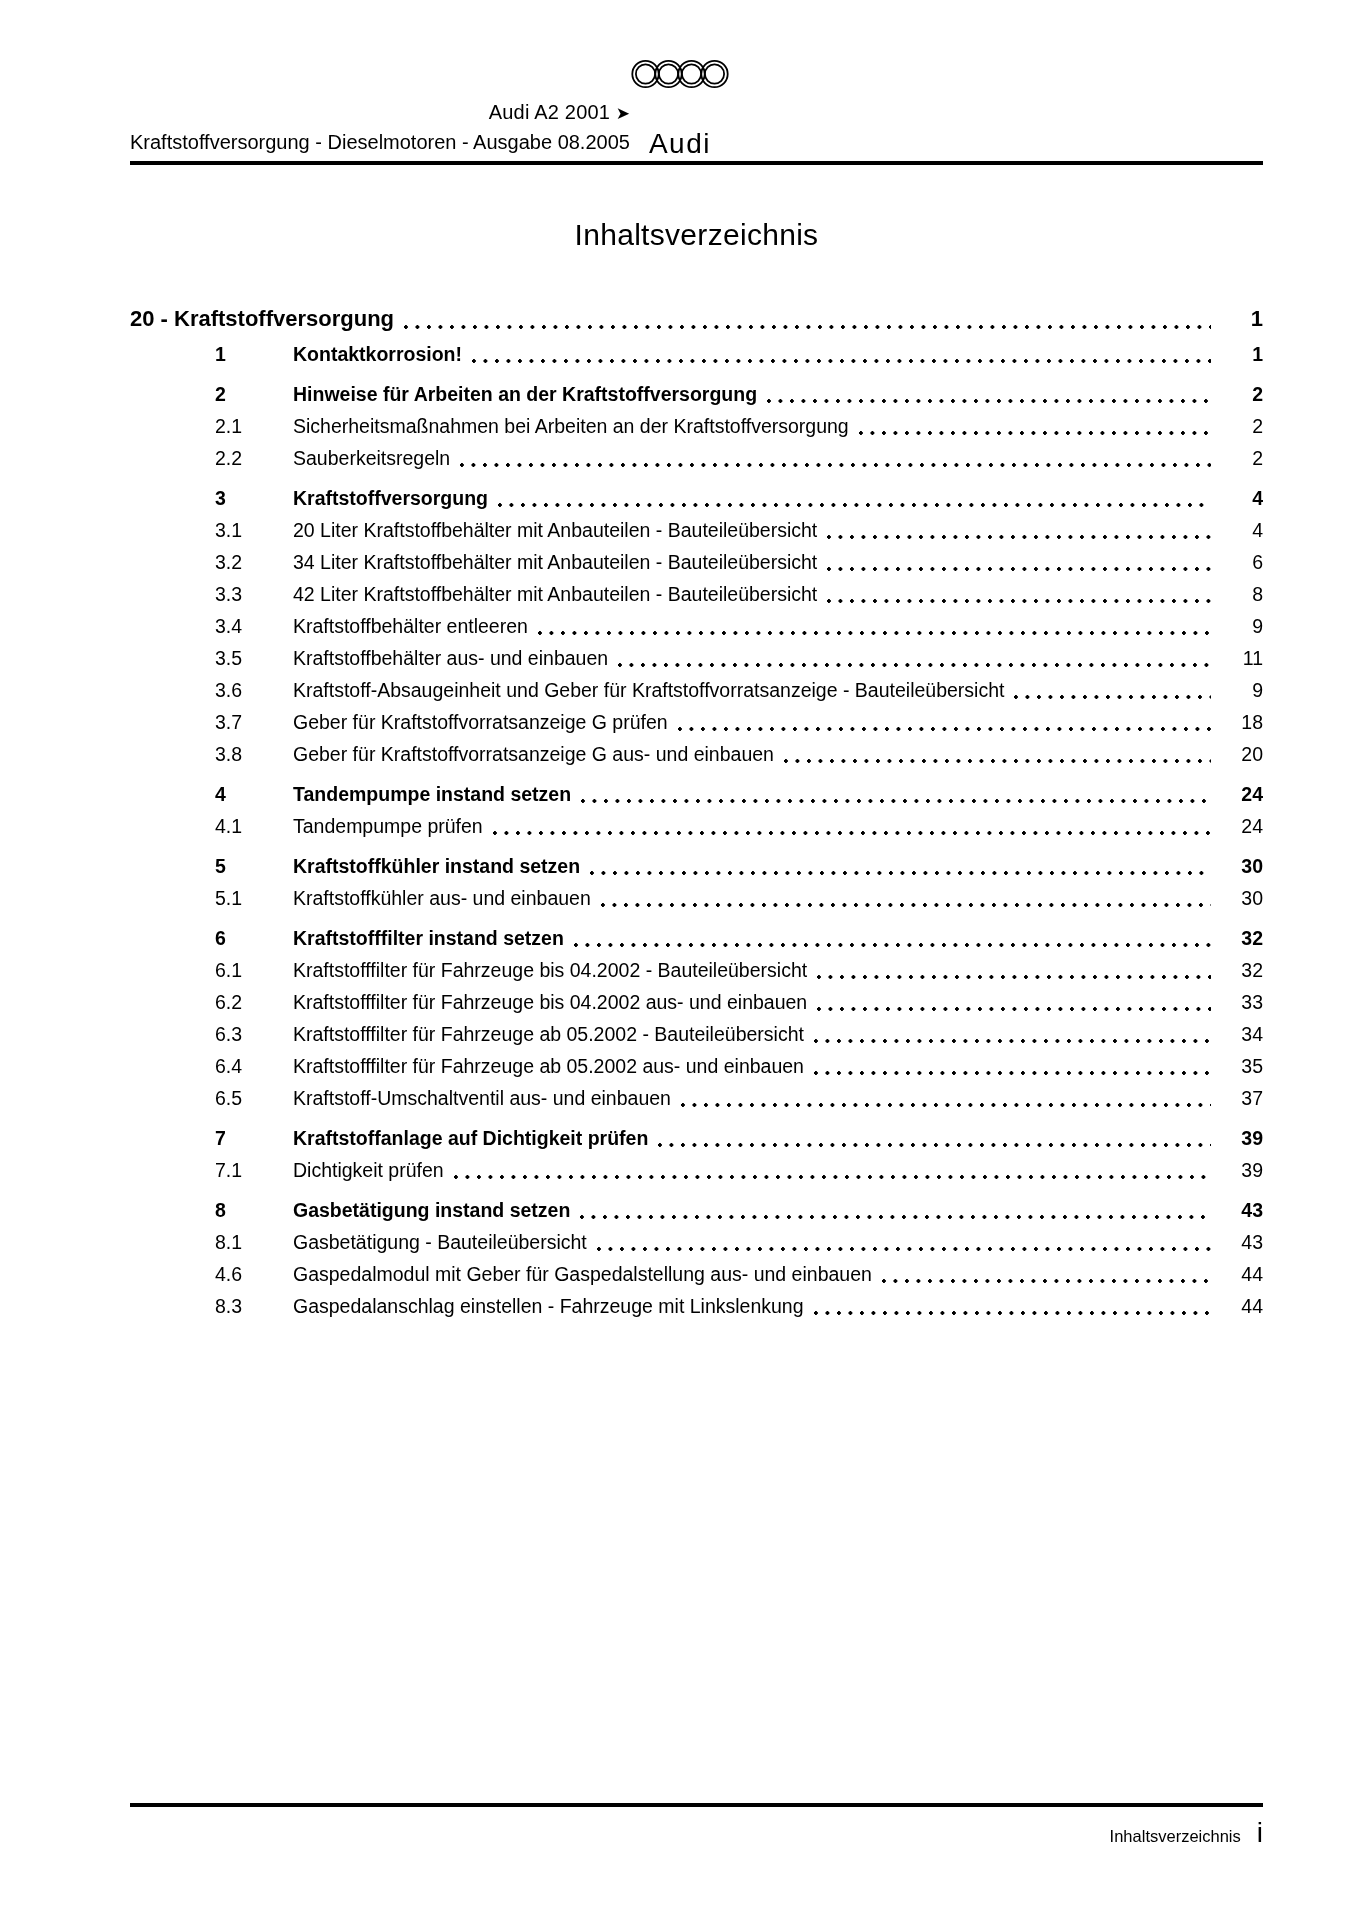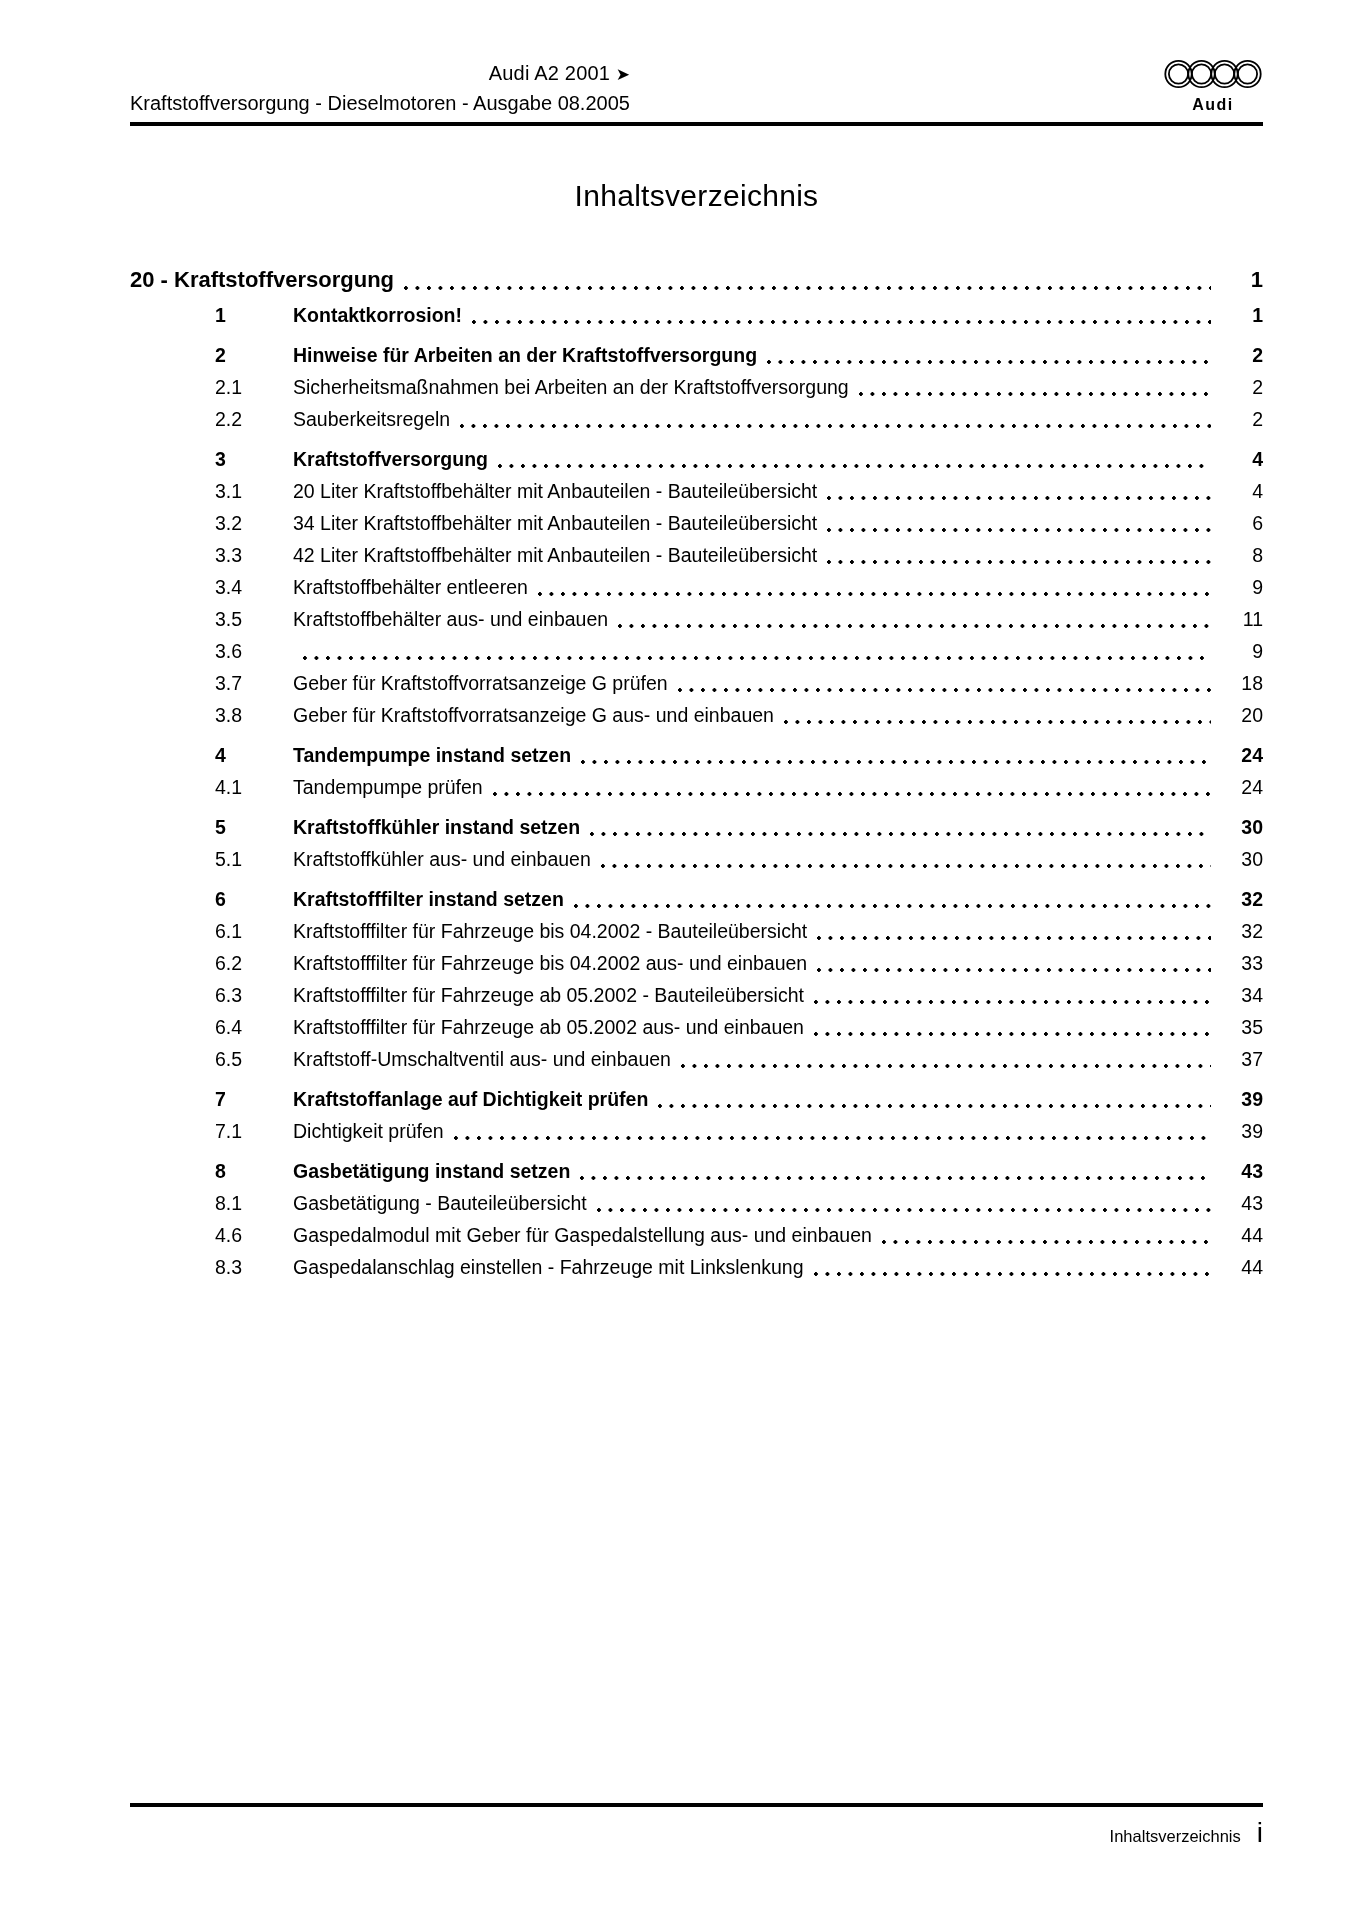--- a/index.html
+++ b/index.html
@@ -12,45 +12,45 @@
   .page {
     position: relative;
     width: 1357px;
     min-height: 1920px;
     background: #fff;
     padding: 55px 94px 60px 130px;
   }
   
   .header {
     display: flex;
-    justify-content: space-between;
+    justify-content: flex-start;
     align-items: flex-end;
-    gap: 22px;
   }
   .header-text {
     text-align: right;
     font-size: 20px;
     line-height: 28px;
     white-space: nowrap;
   }
   .header-model { letter-spacing: 0.2px; }
   .header-arrow { font-size: 17px; }
   .header-logo-col {
     display: flex;
     flex-direction: column;
     align-items: center;
     gap: 1px;
     padding-bottom: 1px;
   }
   .rings-svg { display: block; }
   .audi-wordmark {
-    font-size: 16px;
-    font-weight: 700;
+    font-size: 28px;
+    font-weight: 400;
     letter-spacing: 1.5px;
     line-height: 22px;
+    margin-top: 39px;
   }
   .header-rule {
     margin-top: 5px;
     height: 4px;
     background: #000;
   }
   
   .doc-title {
     margin-top: 53px;
     text-align: center;
@@ -202,20 +202,21 @@
     <span class="toc-page">9</span>
   </div>
         <div class="toc-row toc-entry level-2">
     <span class="toc-num">3.5</span>
     <span class="toc-label">Kraftstoffbehälter aus- und einbauen</span>
     <span class="dots"></span>
     <span class="toc-page">11</span>
   </div>
         <div class="toc-row toc-entry level-2">
     <span class="toc-num">3.6</span>
+    <span class="toc-label">Kraftstoff-Absaugeinheit und Geber für Kraftstoffvorratsanzeige - Bauteileübersicht</span>
     <span class="dots"></span>
     <span class="toc-page">9</span>
   </div>
         <div class="toc-row toc-entry level-2">
     <span class="toc-num">3.7</span>
     <span class="toc-label">Geber für Kraftstoffvorratsanzeige G prüfen</span>
     <span class="dots"></span>
     <span class="toc-page">18</span>
   </div>
         <div class="toc-row toc-entry level-2">

